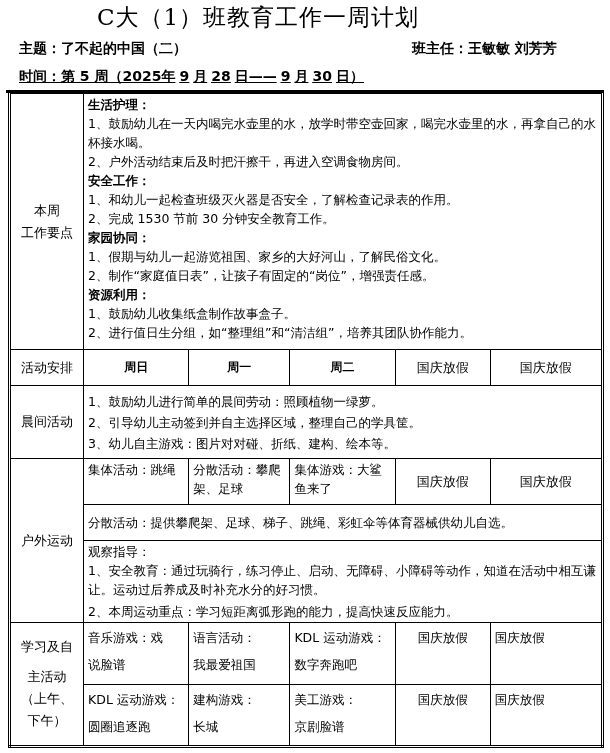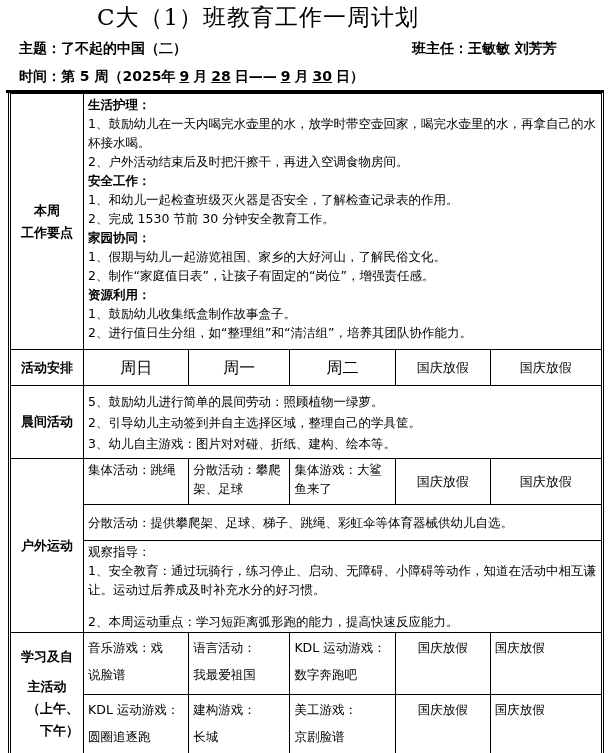--- a/index.html
+++ b/index.html
@@ -3,32 +3,32 @@
 <meta charset="utf-8">
 <style>
   html, body { margin: 0; padding: 0; background: #ffffff; }
   body { width: 610px; height: 753px; position: relative; overflow: hidden;
          font-family: "DejaVu Sans", "Liberation Sans", sans-serif; color: #000; }
   .title { position: absolute; left: 0; top: 2px; width: 516px; text-align: center;
            font-family: "DejaVu Serif", "Liberation Serif", serif; font-size: 23px; letter-spacing: 1px; }
   .meta-row { position: absolute; left: 19px; font-size: 14px; font-weight: bold; }
   .meta-theme { top: 40px; }
   .meta-teacher { position: absolute; top: 40px; left: 380px; font-size: 14px; font-weight: bold; margin-left: 32px; }
-  .meta-time { top: 68px; }
+  .meta-time { top: 68px; text-decoration: underline; }
   .u { text-decoration: underline; padding: 0 4px; }
   .thick-rule { position: absolute; left: 6px; top: 90px; width: 598px; height: 3px; background: #000; }
 
   table.plan { position: absolute; left: 8px; top: 93px; width: 596px; height: 653px;
                border-collapse: collapse; table-layout: fixed;
                border-left: 3px double #000; border-right: 3px double #000; border-bottom: 3px double #000;
                font-size: 12.5px; line-height: 19px; }
   table.plan td { border: 1px solid #000; padding: 1px 4px; vertical-align: middle; }
-  td.label { text-align: center; font-weight: bold; font-size: 13px; line-height: 22px; }
+  td.label { text-align: center; font-weight: normal; font-size: 13px; line-height: 22px; }
   .sec-head { font-weight: bold; }
-  .day-head { text-align: center; font-weight: normal; font-size: 16px; }
+  .day-head { text-align: center; font-weight: bold; font-size: 12px; }
   .holiday { text-align: center; font-size: 13px; }
   .cell-top { vertical-align: top !important; }
   .tall { line-height: 27px; }
   .morning div { line-height: 21px; }
 </style>
 </head>
 <body>
 
 <div class="title">C大（1）班教育工作一周计划</div>
 
@@ -81,50 +81,50 @@
     <td class="day-head">周日</td>
     <td class="day-head">周一</td>
     <td class="day-head">周二</td>
     <td class="holiday">国庆放假</td>
     <td class="holiday">国庆放假</td>
   </tr>
 
   <tr style="height:73px">
     <td class="label">晨间活动</td>
     <td colspan="5" class="morning">
-      <div>5、鼓励幼儿进行简单的晨间劳动：照顾植物一绿萝。</div>
+      <div>1、鼓励幼儿进行简单的晨间劳动：照顾植物一绿萝。</div>
       <div>2、引导幼儿主动签到并自主选择区域，整理自己的学具筐。</div>
       <div>3、幼儿自主游戏：图片对对碰、折纸、建构、绘本等。</div>
     </td>
   </tr>
 
   <tr style="height:46px">
     <td rowspan="3" class="label">户外运动</td>
     <td class="cell-top">集体活动：跳绳</td>
     <td class="cell-top">分散活动：攀爬架、足球</td>
     <td class="cell-top">集体游戏：大鲨鱼来了</td>
     <td class="holiday">国庆放假</td>
     <td class="holiday">国庆放假</td>
   </tr>
   <tr style="height:36px">
     <td colspan="5">分散活动：提供攀爬架、足球、梯子、跳绳、彩虹伞等体育器械供幼儿自选。</td>
   </tr>
   <tr style="height:82px">
     <td colspan="5" class="cell-top">
       <div>观察指导：</div>
       <div>1、安全教育：通过玩骑行，练习停止、启动、无障碍、小障碍等动作，知道在活动中相互谦让。运动过后养成及时补充水分的好习惯。</div>
-      <div style="margin-top:13px">2、本周运动重点：学习短距离弧形跑的能力，提高快速反应能力。</div>
+      <div style="margin-top:3px">2、本周运动重点：学习短距离弧形跑的能力，提高快速反应能力。</div>
     </td>
   </tr>
 
   <tr style="height:62px">
     <td rowspan="2" class="label">
       <div>学习及自</div>
       <div style="margin-top:8px">主活动</div>
-      <div style="text-align:right">（上午、下午）</div>
+      <div style="text-align:center">（上午、下午）</div>
     </td>
     <td class="cell-top tall">
           <div>音乐游戏：戏</div>
           <div>说脸谱</div>
         </td>
     <td class="cell-top tall">
           <div>语言活动：</div>
           <div>我最爱祖国</div>
         </td>
     <td class="cell-top tall">

